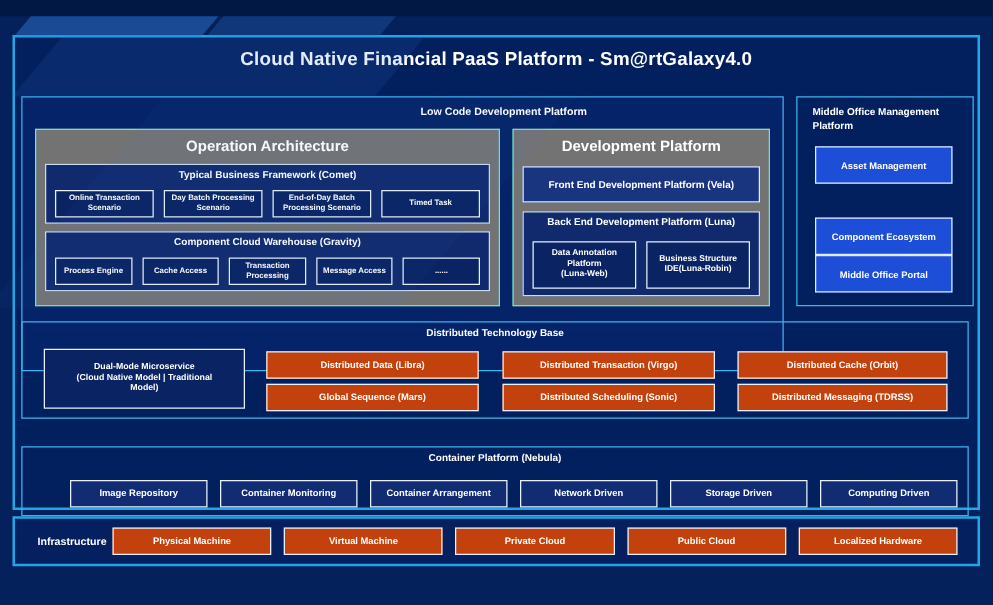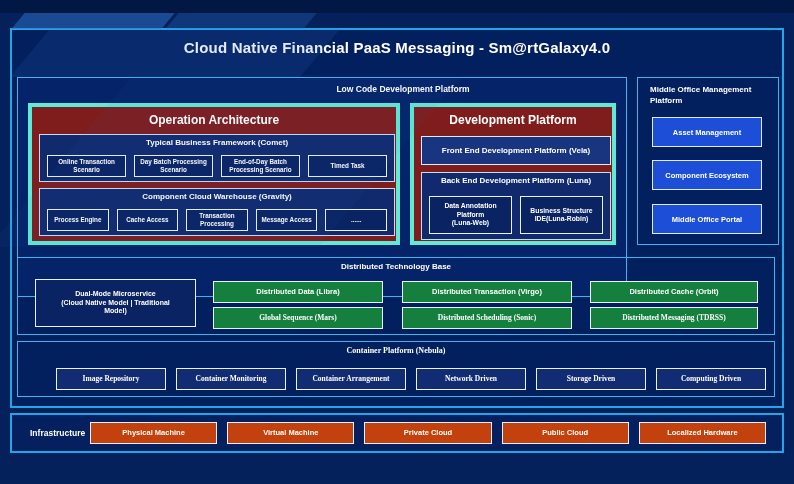--- a/index.html
+++ b/index.html
@@ -17,21 +17,21 @@
   .main-box { position:absolute; left:10px; top:28px; width:774px; height:380px;
               border:2px solid #22a7e6; background:#03205e; }
   .main-title { margin-top:9px; text-align:center; font-size:15px; letter-spacing:.2px; }
 
   
   .lowcode { position:absolute; left:5px; top:47px; width:610px; height:220px;
              border:1px solid #3fb3ec; background:#052368; }
   .lc-label { position:absolute; top:6px; left:385px; transform:translateX(-50%);
               font-size:8.5px; white-space:nowrap; }
 
-  .panel { position:absolute; background:#7f1d1d; border:4px solid #5eead4; }
+  .panel { position:absolute; background:#737373; border:1px solid #5eead4; }
   .op-arch { left:10px; top:25px; width:372px; height:142px; }
   .dev-plat { left:392px; top:25px; width:206px; height:142px; }
   .panel-title { text-align:center; font-size:12px; margin-top:6px; }
 
   .sub-box { position:absolute; background:#102a6d; border:1px solid #c9ddf1; }
   .tbf { left:7px; top:27px; width:356px; height:48px; }
   .ccw { left:7px; top:81px; width:356px; height:48px; }
   .sub-title { text-align:center; font-size:8px; margin-top:3px; }
   .leaf-row { position:absolute; left:7px; right:7px; bottom:4px; height:22px; display:flex; gap:8px; }
   .leaf { background:#0a2363; border:1px solid #e9f2fc; color:#fff;
@@ -46,35 +46,35 @@
   .backend .leaf-row { bottom:5px; height:38px; }
   .backend .leaf { font-size:6.8px; white-space:pre-line; }
 
   
   .mid-office { position:absolute; left:625px; top:47px; width:142px; height:168px;
                 border:1px solid #3fb3ec; }
   .mo-label { margin:7px 10px 0 12px; font-size:8px; line-height:1.35; }
   .mo-box { position:absolute; left:14px; width:110px; height:30px; background:#1d4ed8;
             border:1px solid #dfecf9; display:flex; align-items:center; justify-content:center;
             font-size:7.5px; text-align:center; }
-  .mo1 { top:39px; } .mo2 { top:82px; } .mo3 { top:126px; }
+  .mo1 { top:39px; } .mo2 { top:96px; } .mo3 { top:126px; }
 
   
   .dist-base { position:absolute; left:5px; top:227px; width:758px; height:78px;
                border:1px solid #3fb3ec; }
   .sec-label { text-align:center; font-size:8px; margin-top:4px; }
   .dual { position:absolute; left:17px; top:21px; width:161px; height:48px;
           font-size:7px; white-space:pre-line; padding:0 6px; }
-  .db { position:absolute; height:22px; width:170px; font-size:7.5px; background:#15803d; }
+  .db { position:absolute; height:22px; width:170px; font-size:7.5px; background:#c2410c; }
   .dbc0 { left:195px; } .dbc1 { left:384px; } .dbc2 { left:572px; width:168px; }
-  .dbr0 { top:23px; } .dbr1 { top:49px;font-family:Liberation Serif, serif; }
+  .dbr0 { top:23px; } .dbr1 { top:49px; }
 
   
-  .container-plat { position:absolute; left:5px; top:311px; width:758px; height:56px;
-                    border:1px solid #3fb3ec;font-family:Liberation Serif, serif; }
+  .container-plat { position:absolute; left:5px; top:327px; width:758px; height:56px;
+                    border:1px solid #3fb3ec; }
   .cp-row { position:absolute; left:8px; right:8px; bottom:6px; height:22px; display:flex; gap:10px;padding-left:30px; }
   .cp-row .leaf { flex:1; font-size:7.5px; background:#112c72; }
 
   
   .infra { position:absolute; left:10px; top:413px; width:774px; height:40px;
            border:2px solid #22a7e6; background:#04205f; }
   .infra-label { position:absolute; left:18px; top:0; bottom:0; display:flex;
                  align-items:center; font-size:8.5px; }
   .infra-row { position:absolute; left:78px; right:16px; top:7px; height:22px; display:flex; gap:10px; }
   .infra-row .leaf { flex:1; font-size:7.5px; background:#c2410c; }
@@ -84,21 +84,21 @@
 
 <div class="page">
 
   <div class="top-strip"></div>
   <div class="streak s1"></div>
   <div class="streak s2"></div>
   <div class="streak s3"></div>
   <div class="streak s4"></div>
 
   <div class="main-box">
-    <div class="main-title">Cloud Native Financial PaaS Messaging - Sm@rtGalaxy4.0</div>
+    <div class="main-title">Cloud Native Financial PaaS Platform - Sm@rtGalaxy4.0</div>
 
     <div class="lowcode">
       <div class="lc-label">Low Code Development Platform</div>
 
       <div class="panel op-arch">
         <div class="panel-title">Operation Architecture</div>
 
         <div class="sub-box tbf">
           <div class="sub-title">Typical Business Framework (Comet)</div>
           <div class="leaf-row">

